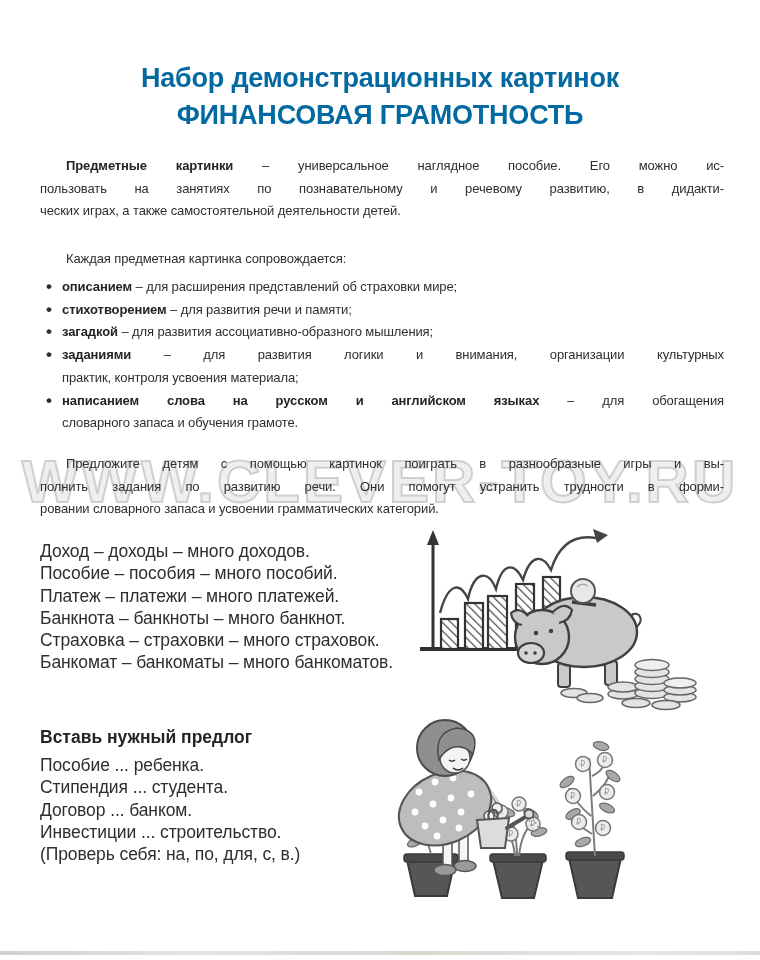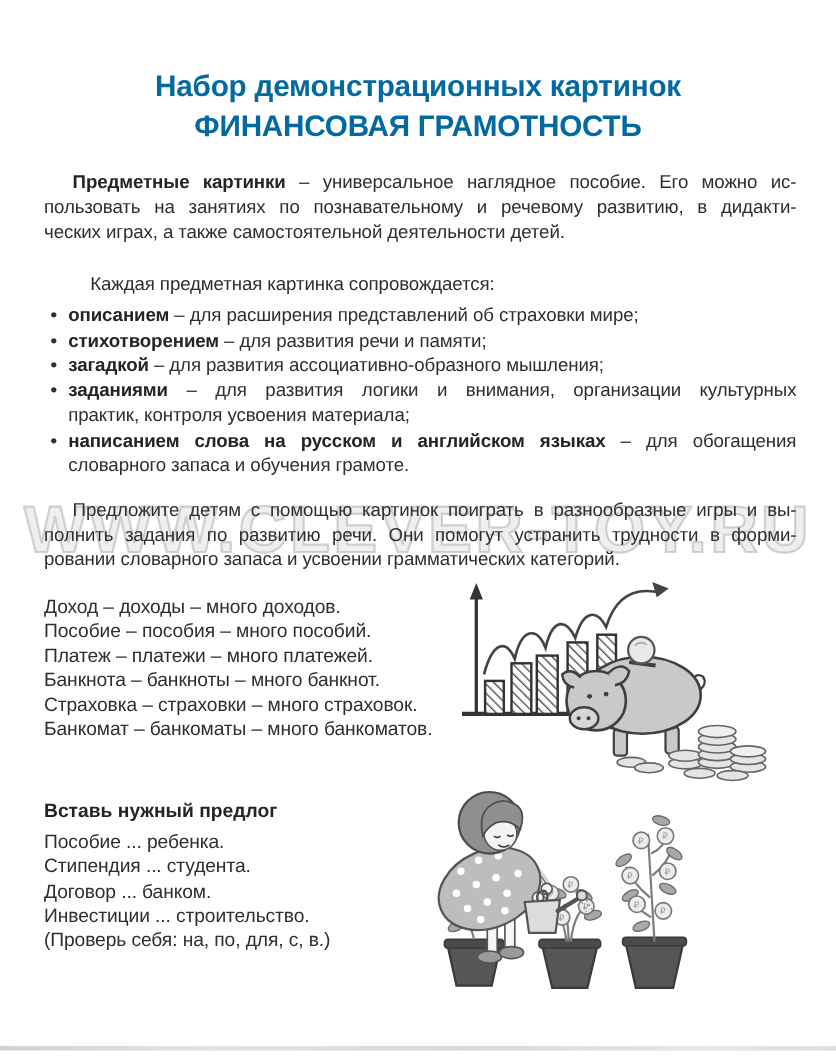--- a/index.html
+++ b/index.html
@@ -5,25 +5,25 @@
   html,body{margin:0;padding:0;}
   body{
     width:760px;height:960px;position:relative;background:#ffffff;
     font-family:"Liberation Sans",sans-serif;color:#2e2e30;overflow:hidden;
   }
   .abs{position:absolute;}
   
   .title-block{top:60px;left:0;width:760px;text-align:center;z-index:2;}
   .title-line{font-weight:700;font-size:27px;line-height:37px;color:#0369a1;letter-spacing:-0.2px;}
   
-  .textline{font-size:17px;line-height:22.7px;letter-spacing:-0.1px;}
+  .textline{font-size:13px;line-height:22.7px;letter-spacing:-0.1px;}
   .j{text-align:justify;text-align-last:justify;}
   .ind{display:inline-block;width:26px;}
   .para1{top:155px;left:40px;width:684px;z-index:2;}
-  .list-intro{top:248px;left:56px;width:684px;z-index:2;}
+  .list-intro{top:248px;left:40px;width:684px;z-index:2;}
   .bullets{top:276px;left:46px;width:678px;z-index:2;}
   .bullet{display:flex;}
   .dot{width:16px;font-weight:700;font-size:17px;line-height:22.7px;flex:0 0 16px;}
   .bcontent{flex:1;}
   .para2{top:453px;left:40px;width:684px;z-index:2;}
   b{color:#242426;}
   
   .watermark{
     top:447px;left:0;width:760px;text-align:center;z-index:1;
     font-size:60px;font-weight:700;letter-spacing:3px;

